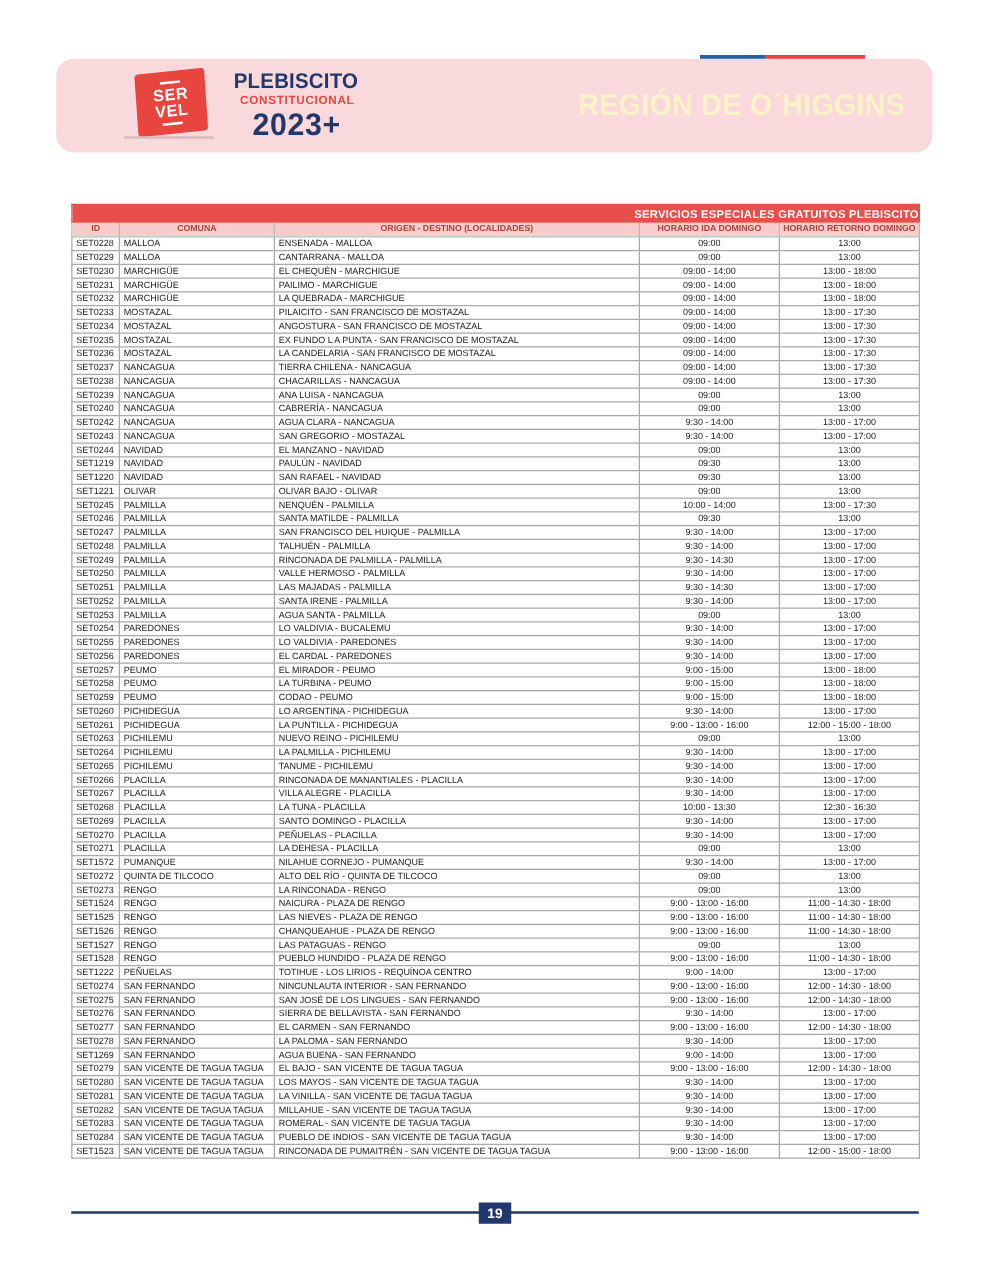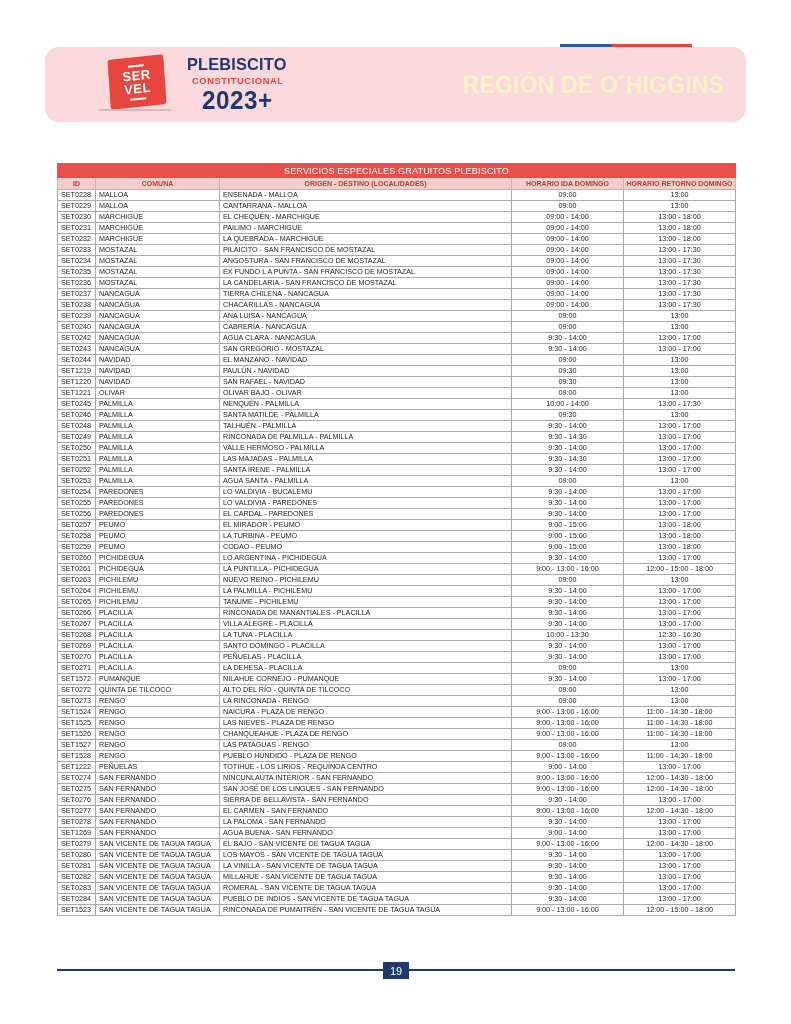--- a/index.html
+++ b/index.html
@@ -33,40 +33,40 @@
   .logo-year{color:var(--navy);font-weight:bold;font-size:25px;margin-top:2px;letter-spacing:0.5px;transform:scaleX(0.97);transform-origin:left;}
   .region-title{
     position:absolute;right:22px;top:0;height:75px;display:flex;align-items:center;
     color:var(--cream);font-weight:bold;font-size:24px;letter-spacing:0.3px;
     transform:scaleX(0.95);transform-origin:right center;
   }
   
   .table-wrap{position:absolute;left:57px;top:163px;width:678px;}
   table{border-collapse:collapse;table-layout:fixed;width:678px;}
   .title-bar th{
-    background:var(--title-red);color:#ffffff;font-weight:normal;font-size:9px;
-    height:13px;padding:0;text-align:center;letter-spacing:0.2px;
+    background:var(--title-red);color:#ffffff;font-weight:bold;font-size:9px;
+    height:13px;padding:0;text-align:right;letter-spacing:0.2px;
     border:1px solid var(--title-red);
   }
   .col-head th{
     background:var(--header-pink);color:var(--header-text);font-weight:bold;font-size:7px;
     height:11px;padding:0 2px;text-align:center;
     border:1px solid #b9b9b9;white-space:nowrap;overflow:hidden;
   }
   tbody td{
     height:10px;font-size:7.2px;line-height:10px;color:#1c1c1c;
     border:1px solid #a9a9a9;padding:0 3px;white-space:nowrap;overflow:hidden;
   }
   tbody td.c-left{text-align:left;}
   tbody td.c-center{text-align:center;}
   
   .footer-rule{position:absolute;left:57px;top:969px;width:678px;height:2px;background:var(--navy);}
   .page-badge{
     position:absolute;left:383px;top:962px;width:26px;height:17px;background:var(--navy);
-    color:#ffffff;font-weight:normal;font-size:11px;display:flex;align-items:center;justify-content:center;
+    color:#ffffff;font-weight:bold;font-size:11px;display:flex;align-items:center;justify-content:center;
   }
 </style>
 </head>
 <body>
 
 <div class="flag-stripe">
   <div class="blue"></div>
   <div class="red"></div>
 </div>
 
@@ -251,20 +251,27 @@
           <td class="c-center">13:00 - 17:30</td>
         </tr>
         <tr>
           <td class="c-left">SET0246</td>
           <td class="c-left">PALMILLA</td>
           <td class="c-left">SANTA MATILDE - PALMILLA</td>
           <td class="c-center">09:30</td>
           <td class="c-center">13:00</td>
         </tr>
         <tr>
+          <td class="c-left">SET0247</td>
+          <td class="c-left">PALMILLA</td>
+          <td class="c-left">SAN FRANCISCO DEL HUIQUE - PALMILLA</td>
+          <td class="c-center">9:30 - 14:00</td>
+          <td class="c-center">13:00 - 17:00</td>
+        </tr>
+        <tr>
           <td class="c-left">SET0248</td>
           <td class="c-left">PALMILLA</td>
           <td class="c-left">TALHUÉN - PALMILLA</td>
           <td class="c-center">9:30 - 14:00</td>
           <td class="c-center">13:00 - 17:00</td>
         </tr>
         <tr>
           <td class="c-left">SET0249</td>
           <td class="c-left">PALMILLA</td>
           <td class="c-left">RINCONADA DE PALMILLA - PALMILLA</td>

